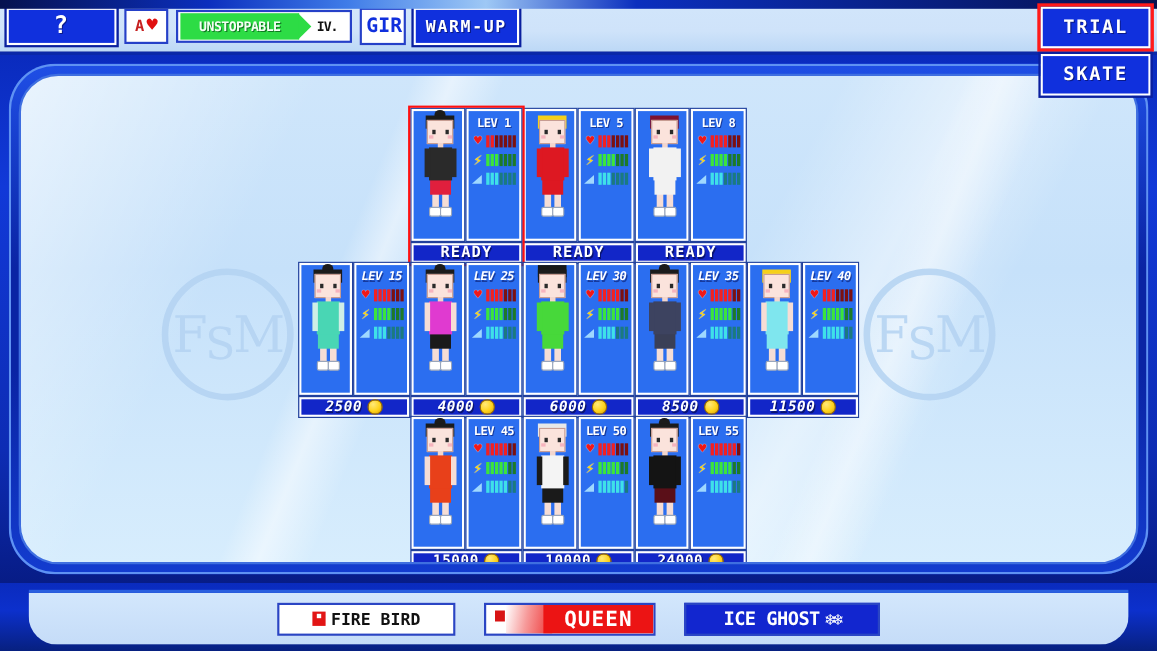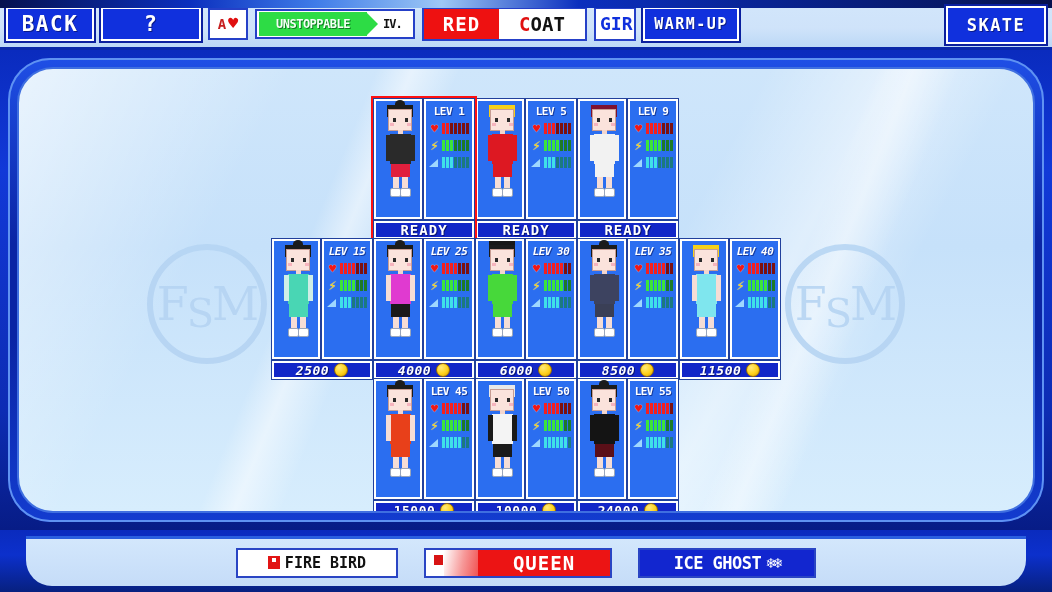--- a/index.html
+++ b/index.html
@@ -374,66 +374,59 @@
     letter-spacing: 0px;
     cursor: pointer;
     white-space: nowrap;
     padding: 0 8px;
     gap: 5px;
   }
   .sp-firebird { background:#ffffff; color:#111; width: 162px; }
   .sp-firebird .blk { width:12px; height:13px; background:#e21515; display:inline-block; position:relative;}
   .sp-firebird .blk::after{content:""; position:absolute; left:4px; top:2px; width:4px; height:4px; background:#fff;}
   .sp-angel { background:#090909; color:#ffffff; width: 202px; font-size: 16px; letter-spacing:0px;}
-  .sp-queen { background:#ffffff; width: 188px; padding:0; overflow:hidden; position:relative;}
+  .sp-queen { background:#ffffff; width: 156px; padding:0; overflow:hidden; position:relative;}
   .sp-queen .crown { position:absolute; left:8px; top:5px; width:9px; height:10px; background:#d81414;}
   .sp-queen .swoosh { position:absolute; left:18px; top:0; width:42px; height:100%;
     background: linear-gradient(100deg, rgba(255,255,255,1) 0%, rgba(236,30,30,.45) 45%, rgba(236,30,30,.9) 100%);}
   .sp-queen .qred { position:absolute; left:52px; top:0; right:0; height:100%; background:#ec1414;
     display:flex; align-items:center; justify-content:center; color:#fff; font-size:19px; letter-spacing:1px;}
   .sp-ice { background:#1226cf; color:#ffffff; width: 178px; font-size:17px; letter-spacing:-0.5px;}
   .sp-ice .flake { letter-spacing:-2px; font-size:15px;}
   .sp-malade { background:#ffffff; color:#111; width: 175px; font-size:17px; letter-spacing:0px;}
   .sp-malade .pill { width:26px; height:12px; background:#e01212; border-radius:3px; position:relative;}
   .sp-malade .pill::after{content:""; position:absolute; left:7px; top:4px; width:12px; height:4px; background:#fff; border-radius:2px;}
 </style>
 </head>
 <body>
 
 <div id="app">
 
   <div class="header">
-    <div class="btn btn-back">BACK</div>
     <div class="btn btn-help">?</div>
 
     <div class="plate plate-heart">
       <span>A</span>
       <span class="hglyph">♥</span>
     </div>
 
     <div class="plate plate-unstop">
       <div class="unstop-green">UNSTOPPABLE</div>
       <div class="unstop-tail">IV.</div>
     </div>
 
 
-    <div class="plate plate-redcoat">
-      <div class="rc-red">RED</div>
-      <div class="rc-white">
-        <span class="rc-c">C</span>
-          <span>OAT</span>
-      </div>
-    </div>
 
     <div class="plate plate-girl">GIR</div>
 
     <div class="btn btn-warmup">WARM-UP</div>
   </div>
 
   <div class="rightstack">
+    <div class="btn btn-trial">TRIAL</div>
     <div class="btn btn-skate">SKATE</div>
   </div>
 
   <div class="rink-outer">
     <div class="rink-frame">
       <div class="rink">
 
         <div class="fsm fsm-left">
           <span>F</span>
             <span class="sub">S</span>
@@ -593,21 +586,21 @@
                       <div class="p legR"></div>
                       <div class="p pants" style="background:#f2f2f2"></div>
                       <div class="p torso" style="background:#f2f2f2"></div>
                       <div class="p armL" style="background:#f2f2f2"></div>
                       <div class="p armR" style="background:#f2f2f2"></div>
                       <div class="p skateL"></div>
                       <div class="p skateR"></div>
                     </div>
                   </div>
                   <div class="stat-pane">
-                    <div class="lev-label">LEV 9</div>
+                    <div class="lev-label">LEV 8</div>
                     <div class="statrow">
                       <div class="stat-icon ico-heart">♥</div>
                       <div class="bars">
                         <div class="seg" style="background:#f42020"></div>
                         <div class="seg" style="background:#f42020"></div>
                         <div class="seg" style="background:#f42020"></div>
                         <div class="seg" style="background:#f42020"></div>
                         <div class="seg" style="background:#7c1010"></div>
                         <div class="seg" style="background:#7c1010"></div>
                         <div class="seg" style="background:#7c1010"></div>

